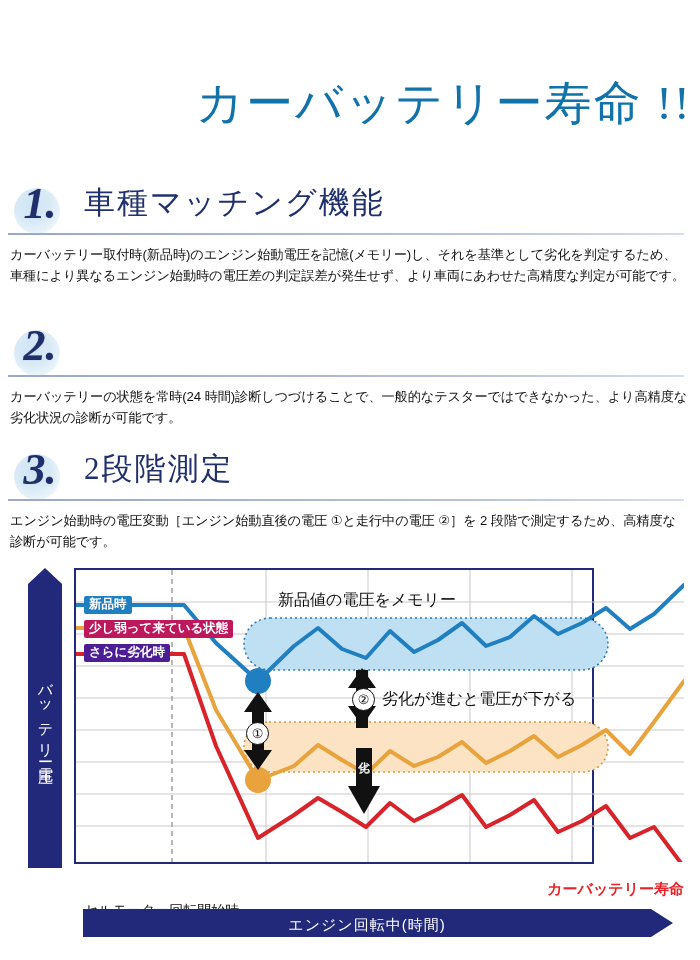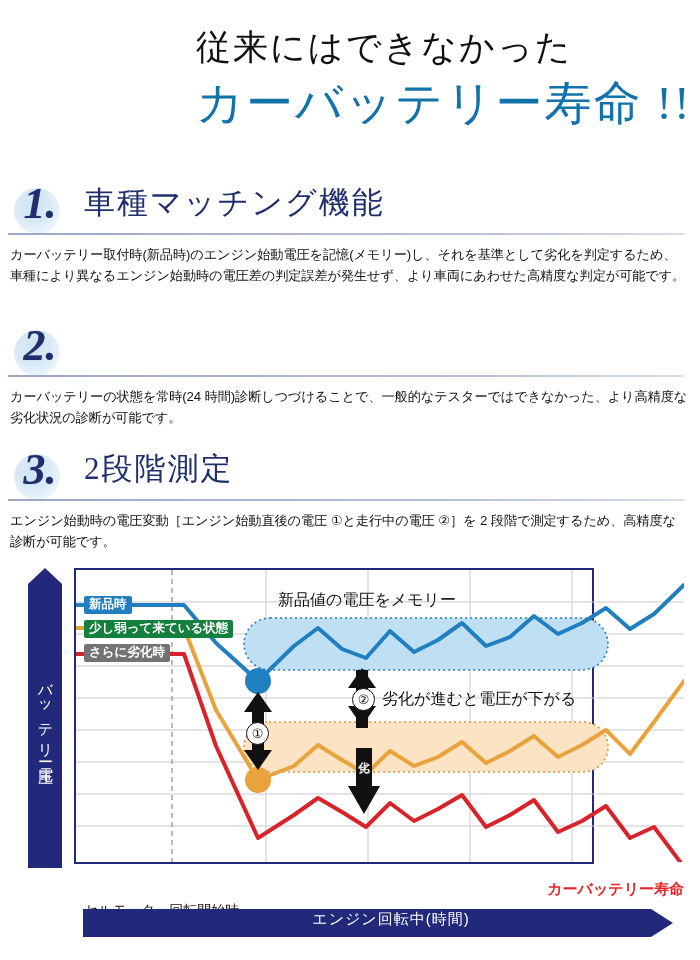--- a/index.html
+++ b/index.html
@@ -67,37 +67,37 @@
   .yaxis-arrow .label{
     position:absolute;left:0;top:0;width:34px;height:300px;
     display:flex;align-items:center;justify-content:center;
     writing-mode:vertical-rl;text-orientation:upright;
     color:#ffffff;font-size:15px;letter-spacing:3px;
   }
   .xaxis-arrow{
     position:absolute;left:83px;top:343px;width:590px;height:28px;
   }
   .xaxis-arrow .label{
-    position:absolute;left:0;top:0;width:568px;height:20px;
+    position:absolute;left:0;top:6px;width:568px;height:20px;
     display:flex;align-items:center;justify-content:center;
-    color:#ffffff;font-size:15px;letter-spacing:1px;margin-left:24px;
+    color:#ffffff;font-size:15px;letter-spacing:1px;
   }
   .plot{
     position:absolute;left:74px;top:2px;width:520px;height:296px;
     border:2px solid #23297a;background:#fff;box-sizing:border-box;
   }
   .plot svg{position:absolute;left:0;top:0;}
   .tag{
     position:absolute;font-size:12.5px;color:#ffffff;font-weight:bold;
     padding:1px 5px 2px 5px;border-radius:2px;white-space:nowrap;letter-spacing:0px;
     line-height:15px;
   }
   .tag-blue{background:#1f7fc0;}
-  .tag-orange{background:#15803d;}
-  .tag-red{background:#737373;}
+  .tag-orange{background:#be185d;}
+  .tag-red{background:#4c1d95;}
   .annot{
     position:absolute;font-size:16px;color:#111;white-space:nowrap;letter-spacing:0px;text-align:center;
   }
   .circnum{
     position:absolute;width:21px;height:21px;border-radius:50%;
     background:#fff;border:1.6px solid #111;color:#111;
     font-size:13px;display:flex;align-items:center;justify-content:center;
     font-family:"Liberation Serif","DejaVu Serif",serif;
   }
   .vtext{
@@ -110,21 +110,20 @@
   }
   .xlab-right{
     position:absolute;right:16px;top:314px;font-size:15px;color:#e8242a;
     font-weight:bold;white-space:nowrap;
   }
 </style>
 </head>
 <body>
 
 <div class="header">
-  <div class="head-line1">従来にはできなかった</div>
   <div class="head-line2">カーバッテリー寿命 !!</div>
 </div>
 
 <div class="section" style="top:178px;">
   <div class="sec-head">
     <div class="num-badge">
       <div class="blob"></div>
       <div class="glyph">1.</div>
     </div>
     <div class="sec-title">車種マッチング機能</div>

